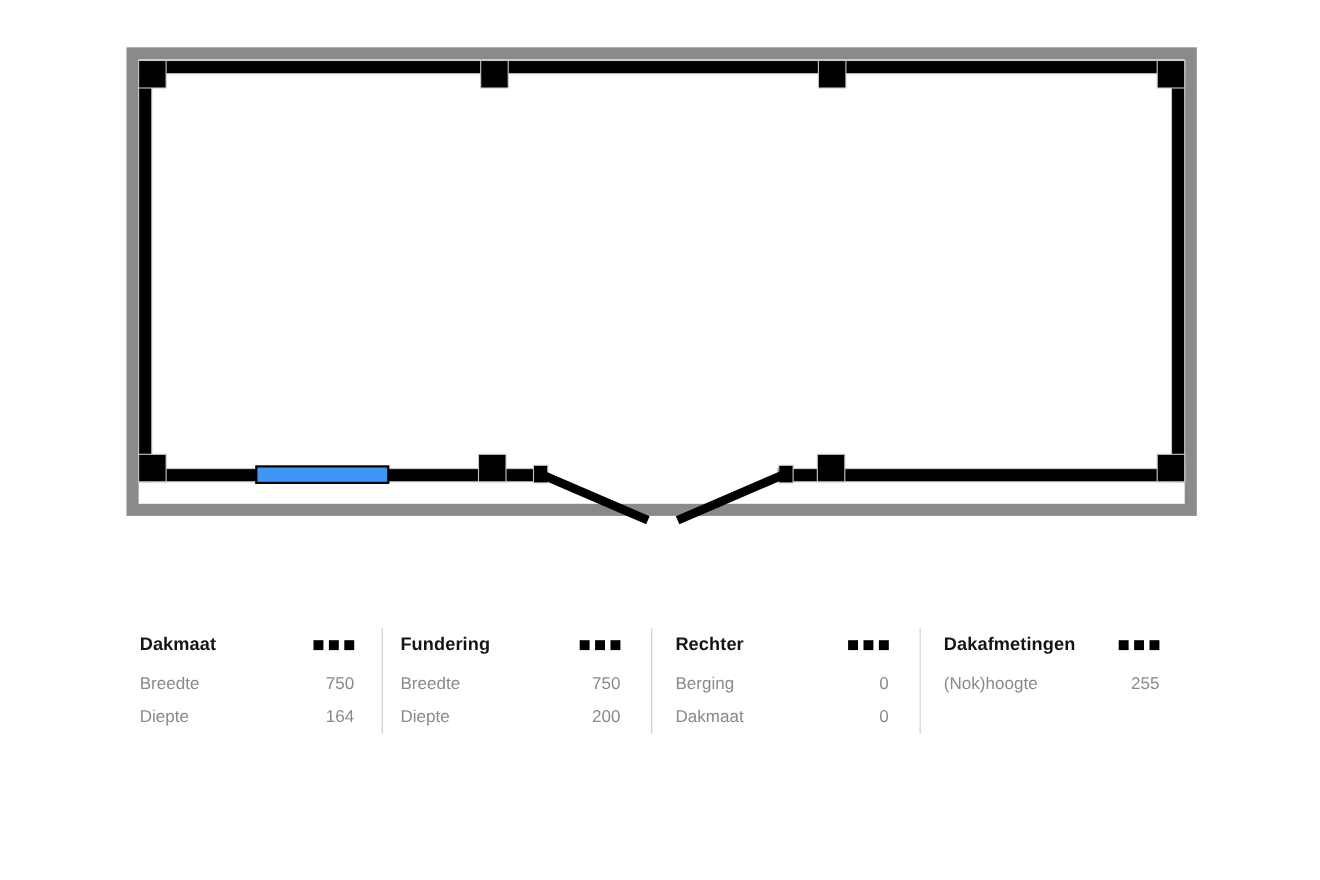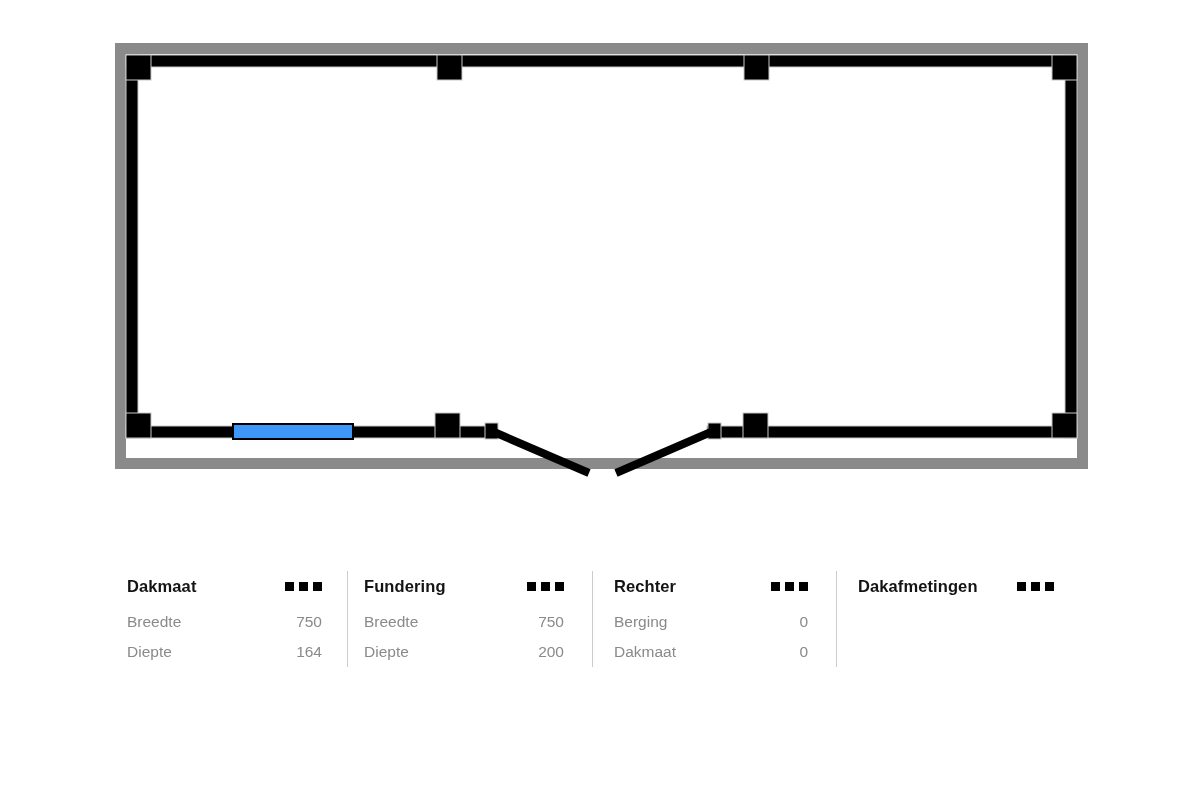--- a/index.html
+++ b/index.html
@@ -146,15 +146,19 @@
 
   <div class="spec-col c4">
     <div class="col-header">
       <span class="col-title">Dakafmetingen</span>
       <span class="menu-dots">
           <i></i>
           <i></i>
           <i></i>
         </span>
     </div>
+    <div class="spec-row">
+      <span class="lbl">(Nok)hoogte</span>
+      <span class="val">255</span>
+    </div>
   </div>
 
 </div>
 
 </body></html>

